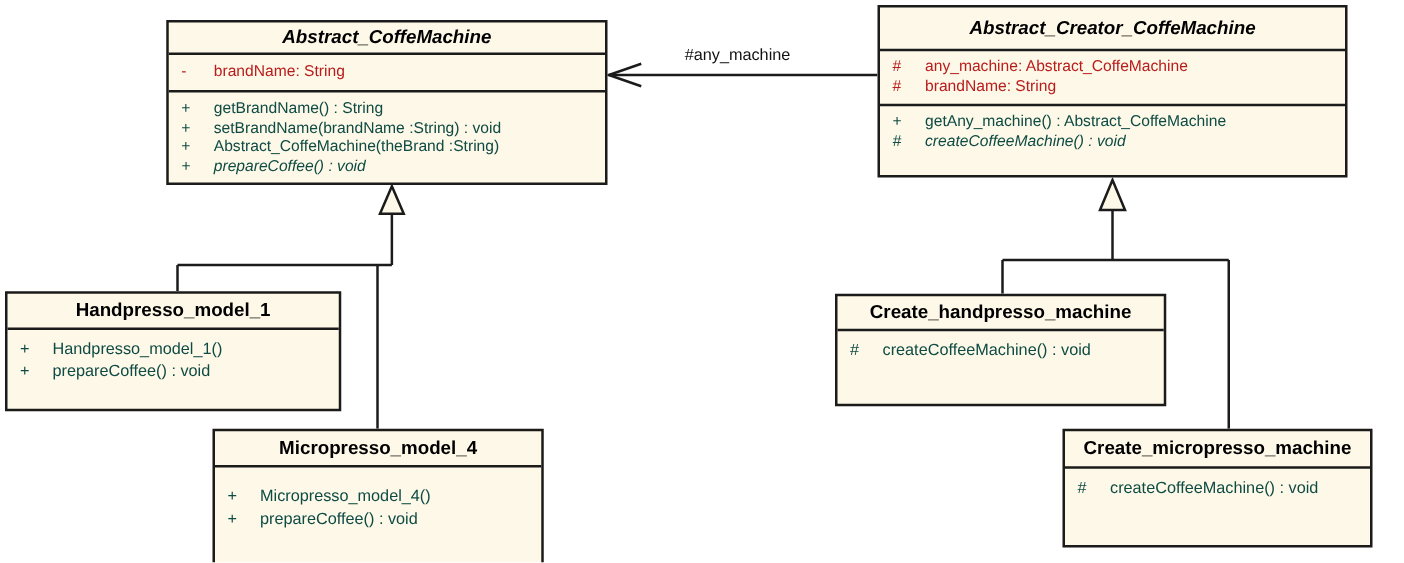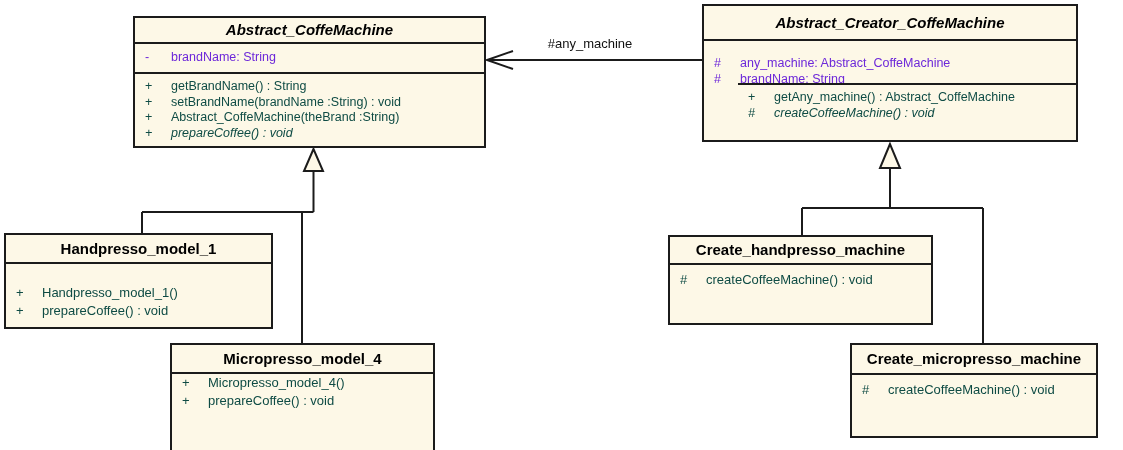--- a/index.html
+++ b/index.html
@@ -34,21 +34,21 @@
   .member {
     font-size:12.5px;
     white-space:nowrap;
   }
   .member .vis {
     display:inline-block;
     width:26px;
     padding-left:10px;
     box-sizing:content-box;
   }
-  .attr-row { color:#6d28d9; }
+  .attr-row { color:#b91c1c; }
   .op-row   { color:#0E4B44; }
   .member.italic .txt, .member.italic .vis { font-style:italic; }
   .big .member { font-size:13px; }
   .assoc-label {
     position:absolute; z-index:3;
     font-size:13px; color:#111111;
     text-align:center;
     white-space:nowrap;
   }
 </style>
@@ -101,53 +101,53 @@
         <span class="vis">+</span><span class="txt">Abstract_CoffeMachine(theBrand :String)</span>
       </div>
       <div class="member op-row italic" style="line-height:15.5px;">
         <span class="vis">+</span><span class="txt">prepareCoffee() : void</span>
       </div>
     </div>
   </div>
 
   <div class="uml-class" style="left:702px; top:4px; width:376px; height:138px;">
     <div class="title abstract" style="height:33px; line-height:33px;border-radius:14px;">Abstract_Creator_CoffeMachine</div>
-    <div class="c" style="height:44px; padding-top:14px;">
+    <div class="c" style="height:44px; padding-top:4px;">
       <div class="member attr-row" style="line-height:16px;">
         <span class="vis">#</span><span class="txt">any_machine: Abstract_CoffeMachine</span>
       </div>
       <div class="member attr-row" style="line-height:16px;">
         <span class="vis">#</span><span class="txt">brandName: String</span>
       </div>
     </div>
-    <div class="c" style="height:57px; padding-top:5px;margin-left:34px;">
+    <div class="c" style="height:57px; padding-top:5px;">
       <div class="member op-row" style="line-height:15.5px;">
         <span class="vis">+</span><span class="txt">getAny_machine() : Abstract_CoffeMachine</span>
       </div>
       <div class="member op-row italic" style="line-height:15.5px;">
         <span class="vis">#</span><span class="txt">createCoffeeMachine() : void</span>
       </div>
     </div>
   </div>
 
   <div class="uml-class big" style="left:4px; top:233px; width:269px; height:96px;">
     <div class="title" style="height:27px; line-height:27px;">Handpresso_model_1</div>
-    <div class="c" style="height:63px; padding-top:20px;">
+    <div class="c" style="height:63px; padding-top:6px;">
       <div class="member op-row" style="line-height:17.5px;">
         <span class="vis">+</span><span class="txt">Handpresso_model_1()</span>
       </div>
       <div class="member op-row" style="line-height:17.5px;">
         <span class="vis">+</span><span class="txt">prepareCoffee() : void</span>
       </div>
     </div>
   </div>
 
   <div class="uml-class big" style="left:170px; top:343px; width:265px; height:116px;">
     <div class="title" style="height:27px; line-height:27px;">Micropresso_model_4</div>
-    <div class="c" style="height:61px; padding-top:0;">
+    <div class="c" style="height:61px; padding-top:14px;">
       <div class="member op-row" style="line-height:17.5px;">
         <span class="vis">+</span><span class="txt">Micropresso_model_4()</span>
       </div>
       <div class="member op-row" style="line-height:17.5px;">
         <span class="vis">+</span><span class="txt">prepareCoffee() : void</span>
       </div>
     </div>
   </div>
 
   <div class="uml-class big" style="left:668px; top:235px; width:265px; height:90px;">

